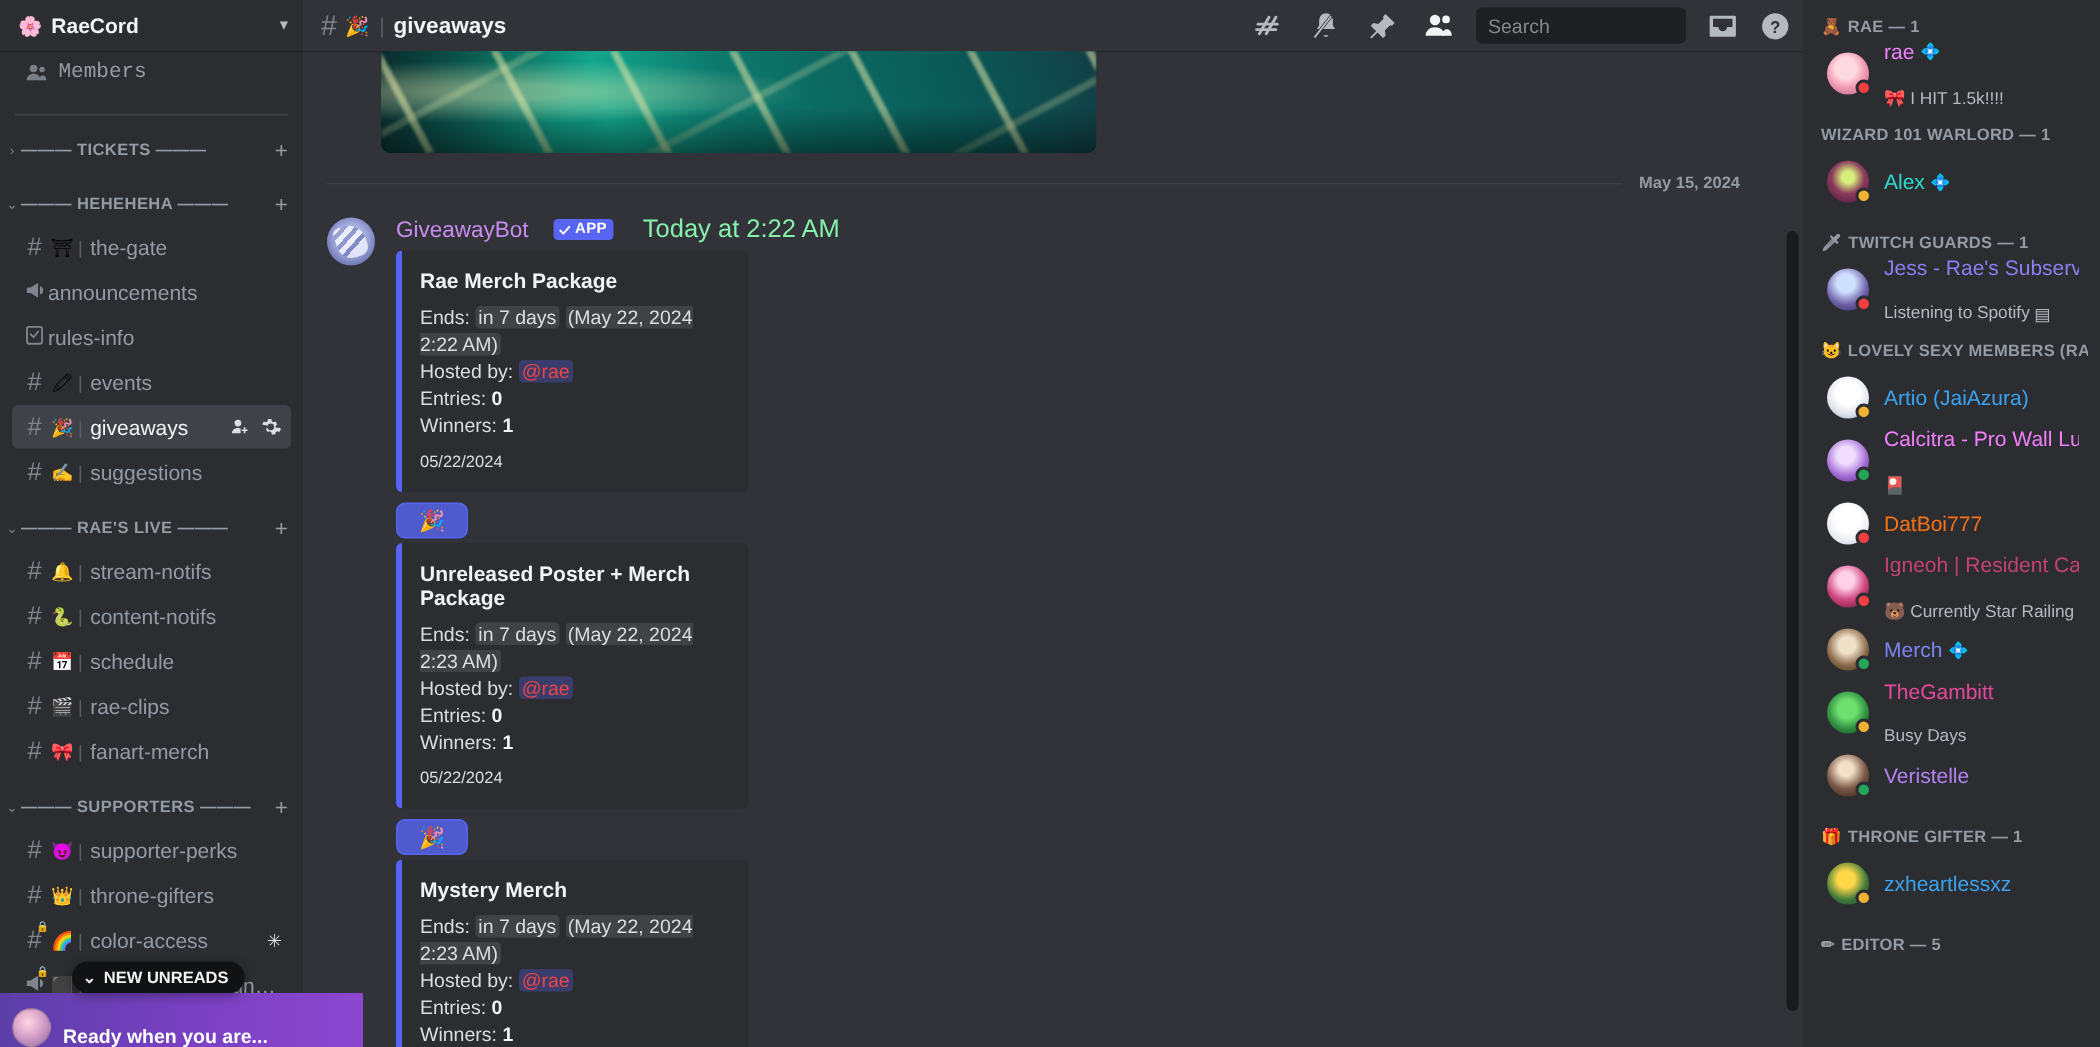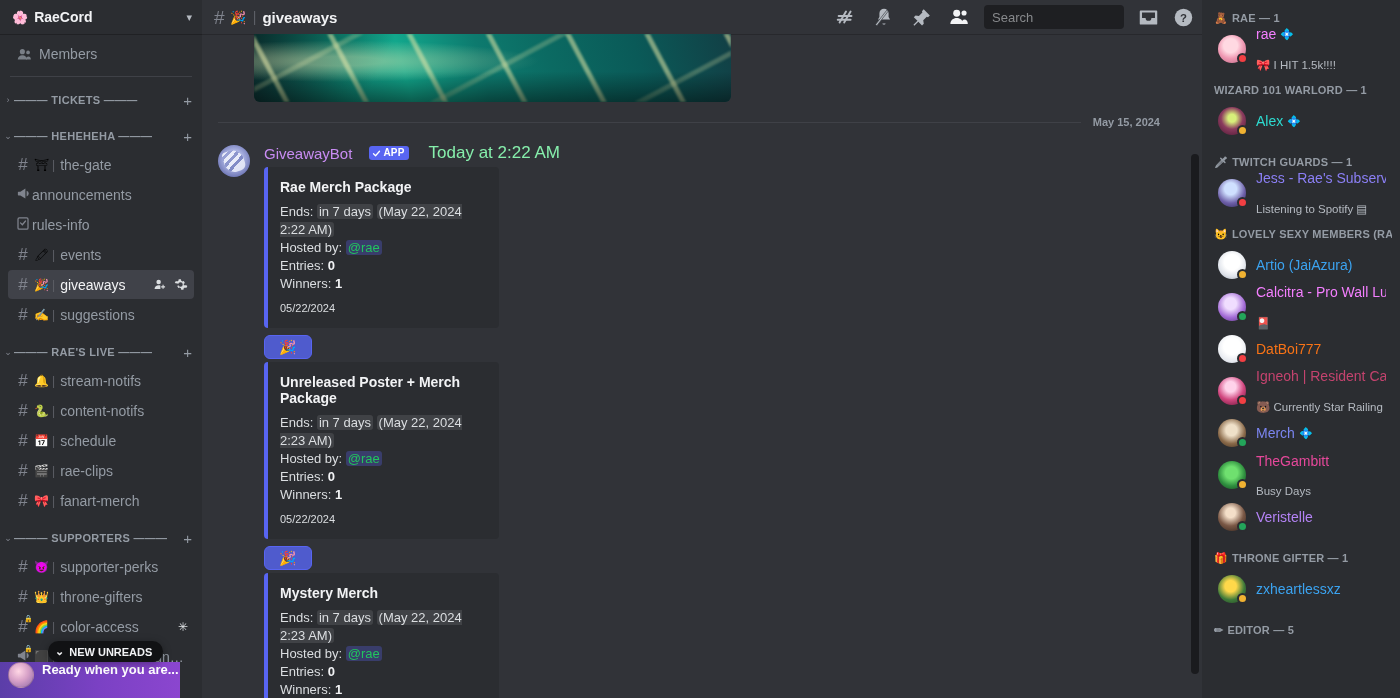--- a/index.html
+++ b/index.html
@@ -30,23 +30,23 @@
   .server-emoji { font-size: 13px; margin-right: 6px; line-height: 1; }
   .server-name {
     color: #f2f3f5; font-size: 14px; font-weight: bold;
     flex: 1; white-space: nowrap; overflow: hidden;
   }
   .chev { color: #b5bac1; font-size: 11px; line-height: 1; }
 
   .sb-scroll { flex: 1; overflow: hidden; padding-top: 6px; position: relative; }
 
   .members-row {
-    display: flex; align-items: center;
+    display: flex; 
     height: 28px; margin: 0 8px; padding: 0 8px;
-    border-radius: 4px; cursor: pointer;
+    border-radius: 4px; cursor: pointer; font-family: Liberation Mono, monospace;
   }
   .members-row .ic { margin-right: 6px; opacity: .75; display: flex; }
   .members-row .lbl { color: #949ba4; font-size: 14px; }
 
   .divider { height: 1px; background: #3f4147; margin: 8px 10px 4px 10px; }
 
   .cat {
     display: flex; align-items: center;
     height: 26px; margin-top: 10px;
     padding: 0 8px 0 2px; cursor: pointer;
@@ -86,23 +86,23 @@
     position: absolute; left: 48px; bottom: 36px;
     background: #111214; color: #f2f3f5;
     border-radius: 14px; padding: 4px 11px 4px 7px;
     font-size: 11px; font-weight: bold;
     display: flex; align-items: center; gap: 5px;
     box-shadow: 0 2px 8px rgba(0,0,0,.35);
     z-index: 5; cursor: pointer;
   }
   .user-panel {
     position: absolute; left: 0; bottom: 0;
-    width: 180px; height: 36px;
+    width: 242px; height: 36px;
     background: linear-gradient(90deg,#5b3ea8 0%, #7b41c4 55%, #8b46cf 100%);
-    display: flex; align-items: flex-start;
+    display: flex; align-items: flex-end;
     padding: 0 8px; cursor: pointer; overflow: hidden;
   }
   .up-avatar {
     width: 26px; height: 26px; border-radius: 50%;
     background: radial-gradient(circle at 40% 35%, #ffd7e5 0%, #d8a2c8 45%, #8f6aa8 100%);
     flex: 0 0 26px; margin-right: 8px; border: 1px solid rgba(0,0,0,.15);
   }
   .up-text { color: #ffffff; font-size: 13px; font-weight: bold; white-space: nowrap; }
 
   
@@ -185,21 +185,21 @@
   .ts { color: #86efac; font-size: 17px; margin-left: 4px; }
 
   .embed {
     background: #2b2d31; border-left: 4px solid #5865f2;
     border-radius: 4px; padding: 12px 16px 14px 12px;
     margin-top: 3px; width: 235px; min-width: 235px;
   }
   .embed-title { color: #f2f3f5; font-size: 14px; font-weight: bold; margin-bottom: 8px; }
   .embed-line { color: #dbdee1; font-size: 13px; line-height: 18px; }
   .hl { background: rgba(255,255,255,.10); border-radius: 3px; padding: 0 2px; }
-  .mention { background: rgba(88,101,242,.30); color: #22c55e; border-radius: 3px; padding: 0 2px; cursor: pointer; }
+  .mention { background: rgba(88,101,242,.30); color: #ef4444; border-radius: 3px; padding: 0 2px; cursor: pointer; }
   .b { font-weight: bold; color: #f2f3f5; }
   .embed-foot { color: #dbdee1; font-size: 11px; margin-top: 9px; }
 
   .react {
     margin-top: 7px; width: 48px; height: 24px;
     background: #5865f2cc; border: 1px solid #5865f2;
     border-radius: 6px; display: flex; align-items: center; justify-content: center;
     cursor: pointer; font-size: 14px; line-height: 1;
   }
   .msg-block { margin-bottom: 0; }

